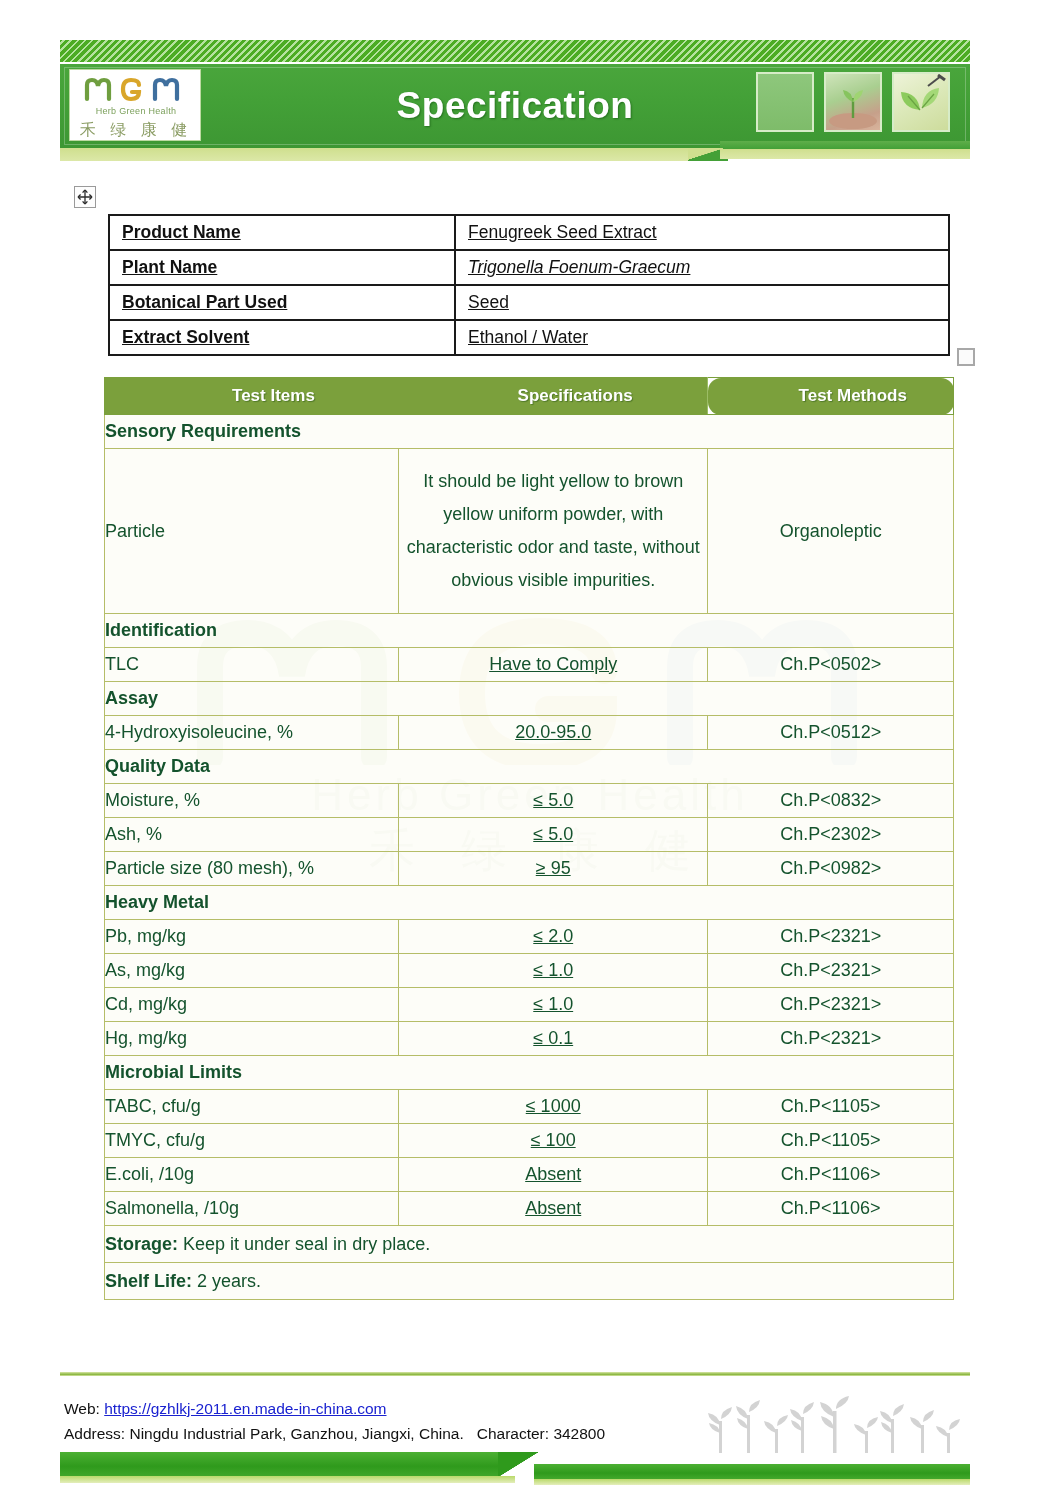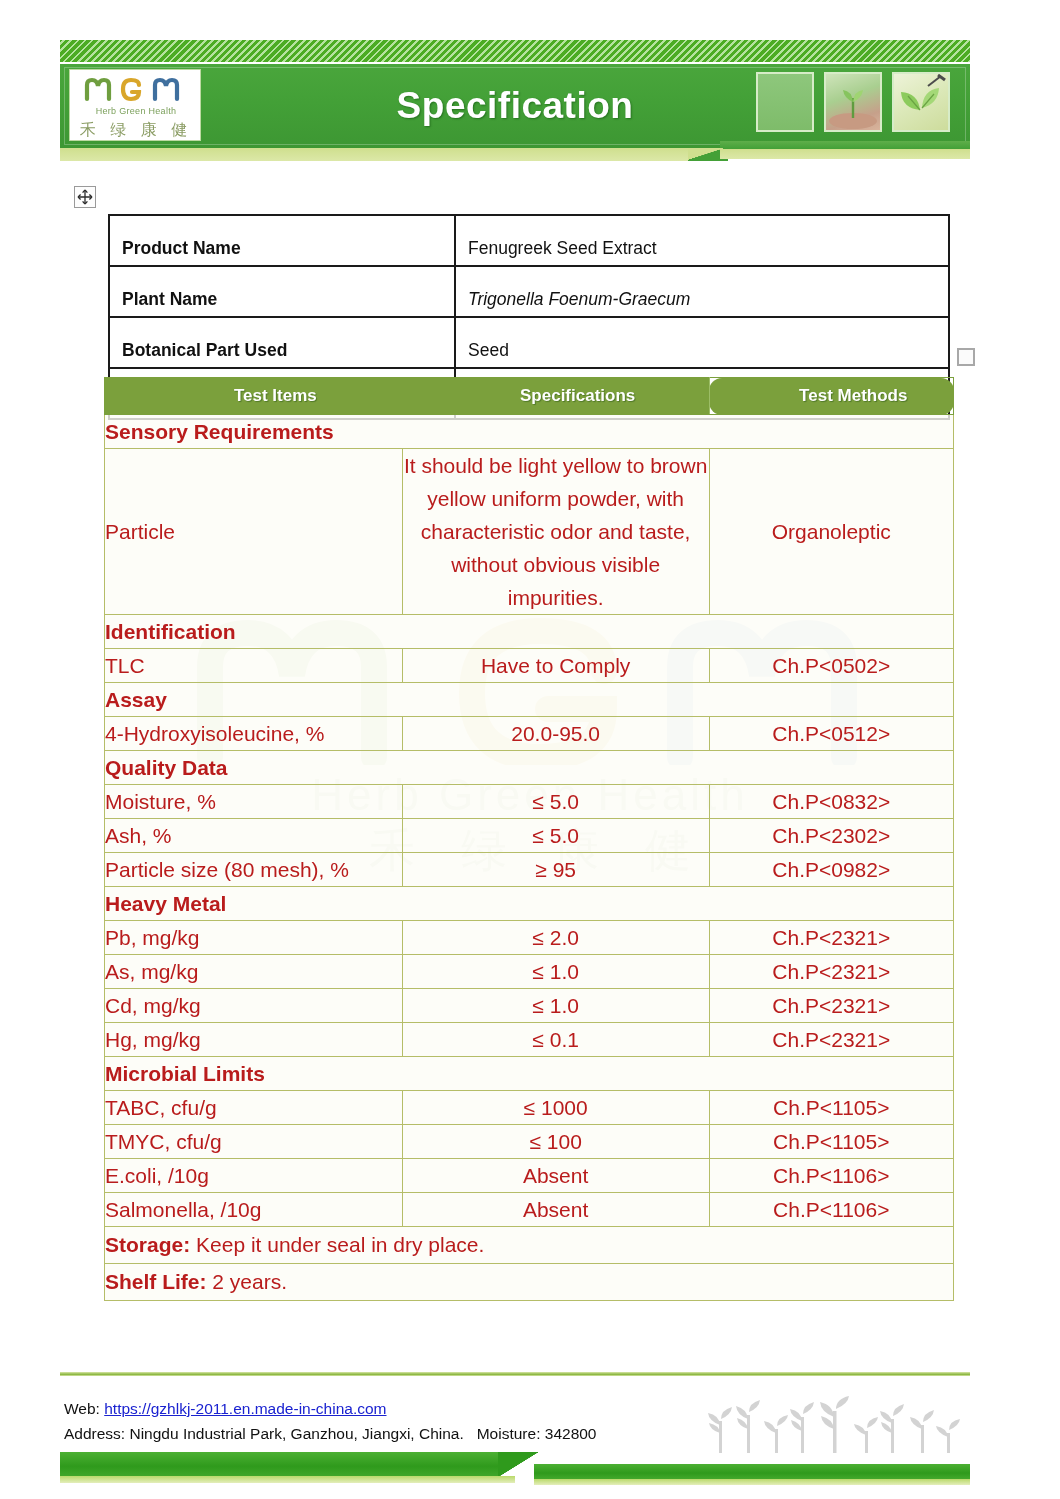--- a/index.html
+++ b/index.html
@@ -233,22 +233,23 @@
     width: 842px;
     border-collapse: collapse;
     z-index: 3;
     background: #ffffff;
   }
   #info-table td {
     border: 2px solid #1a1a1a;
     height: 33px;
     font-size: 17.5px;
     color: #111111;
-    padding: 16px 0 0 12px;
+    padding: 0 0 0 12px;
     background: #ffffff;
+    text-decoration: underline;
   }
   #info-table td.k {
     width: 332px;
     font-weight: bold;
   }
   #info-table td.v.italic {
     font-style: italic;
   }
 
   
@@ -256,22 +257,22 @@
     position: absolute;
     left: 104px;
     top: 377px;
     width: 850px;
     border-collapse: collapse;
     z-index: 3;
   }
   #spec-table td, #spec-table th {
     border: 1px solid #b5bd68;
     background: rgba(253,253,246,0.80);
-    font-size: 21px;
-    color: #b91c1c;
+    font-size: 18px;
+    color: #14532d;
     padding: 0;
   }
   #spec-table thead th {
     background: #7ba03c;
     color: #ffffff;
     font-weight: bold;
     font-size: 17px;
     height: 36px;
     text-align: center;
     border: 1px solid #7ba03c;
@@ -292,20 +293,21 @@
     height: 33px;
     padding-left: 11px;
   }
   td.item {
     height: 33px;
     padding-left: 11px;
   }
   td.spec {
     height: 33px;
     text-align: center;
+    text-decoration: underline;
   }
   td.method {
     height: 33px;
     text-align: center;
   }
   td.character-item {
     height: 164px;
     padding-left: 11px;
     vertical-align: middle;
   }
@@ -669,21 +671,21 @@
           <rect x="242" y="38" width="3" height="20"></rect>
           <path d="M243 42 Q232 38 231 31 Q242 33 243 42 Z"></path>
           <path d="M244 35 Q254 31 255 24 Q244 26 244 35 Z"></path>
         </g>
       </g>
     </svg>
   </div>
 
   <div id="footer-text">
     <div><span>Web: </span><a href="#">https://gzhlkj-2011.en.made-in-china.com</a></div>
-    <div><span>Address: </span><span>Ningdu Industrial Park, Ganzhou, Jiangxi, China.</span>&nbsp;&nbsp;&nbsp;<span>Moisture: </span><span>342800</span></div>
+    <div><span>Address: </span><span>Ningdu Industrial Park, Ganzhou, Jiangxi, China.</span>&nbsp;&nbsp;&nbsp;<span>Character: </span><span>342800</span></div>
   </div>
 
   <div class="bar-left"></div>
   <div class="bar-diag"></div>
   <div class="bar-left-foot"></div>
   <div class="bar-right"></div>
   <div class="bar-right-foot"></div>
 
 </div>
 

